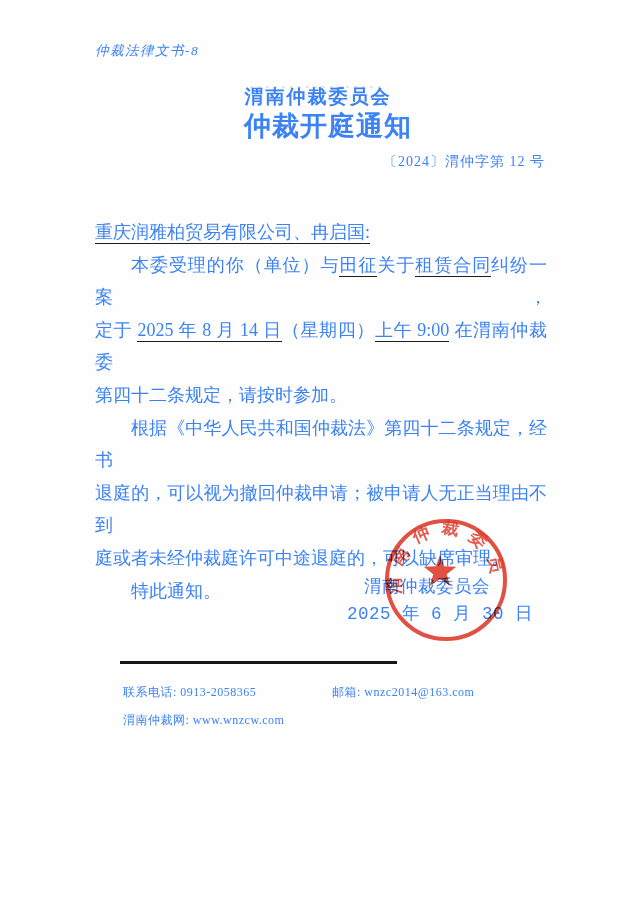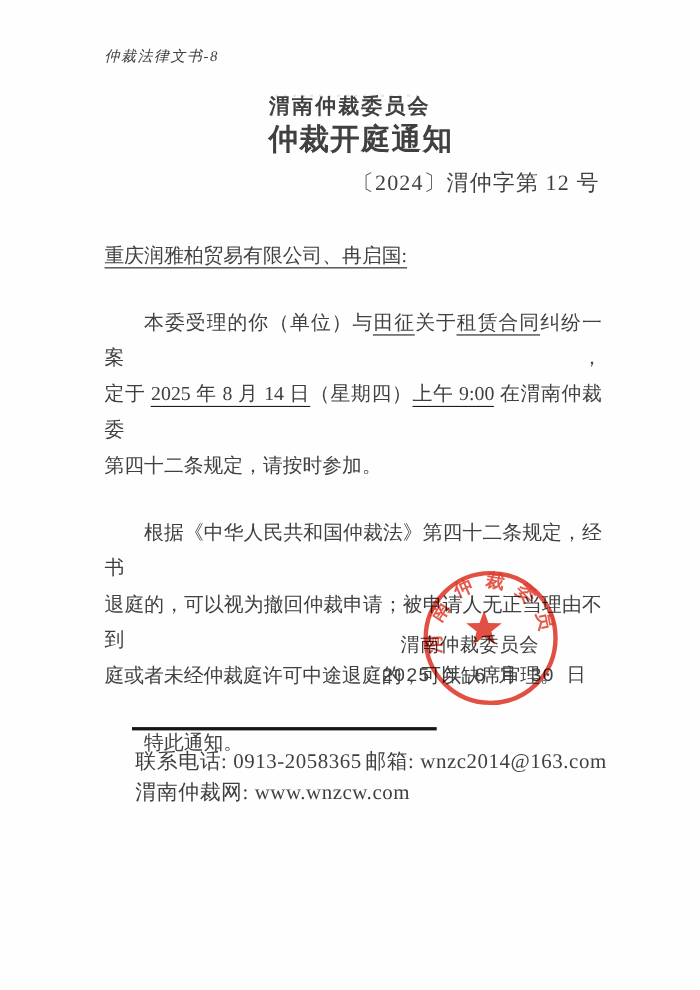--- a/index.html
+++ b/index.html
@@ -1,45 +1,45 @@
 <!DOCTYPE html>
 <html><head>
 <meta charset="utf-8">
 <style>
   html, body { margin: 0; padding: 0; background: #ffffff; }
   .page {
     position: relative;
     width: 636px; height: 900px;
     background: #fefefe;
     font-family: "Liberation Serif", "DejaVu Serif", serif;
-    color: #404040;
+    color: #3b82f6;
     overflow: hidden;
   }
   .doc-tag {
     position: absolute; left: 95px; top: 42px;
     font-size: 13.5px; font-style: italic; letter-spacing: 1.5px;
   }
   .org-title {
     position: absolute; left: 0; right: 0; top: 84px;
     text-align: center; font-size: 19px; font-weight: bold; letter-spacing: 2px;
     font-family: "Liberation Sans", "DejaVu Sans", sans-serif;
   }
   .doc-title {
     position: absolute; left: 0; right: 0; top: 108px;
     text-align: center; font-size: 27px; font-weight: bold; letter-spacing: 1px; margin-left: 20px;
   }
   .doc-number {
     position: absolute; right: 91px; top: 153px;
-    font-size: 20px; letter-spacing: 1px;
+    font-size: 14px; letter-spacing: 1px;
   }
   .body-text {
     position: absolute; left: 95px; top: 216px; width: 452px;
     font-size: 18px; line-height: 32.6px;
   }
-  .line.indent { text-indent: 36px; margin-top: 28px; }
+  .line.indent { text-indent: 36px; }
   .line.fill { text-align: justify; text-align-last: justify; }
   .u { border-bottom: 1.2px solid #1d1d1d; padding-bottom: 1px; }
   .sign-org {
     position: absolute; left: 364px; top: 574px;
     font-size: 17.5px; letter-spacing: 0.5px; z-index: 1;
   }
   .sign-date {
     position: absolute; left: 347px; top: 601px;
     font-size: 17.5px; letter-spacing: 0.5px; z-index: 1; font-family: Liberation Mono, monospace;
   }
@@ -48,21 +48,21 @@
     z-index: 2; mix-blend-mode: multiply; opacity: 0.92;
   }
   .seal-ring-text { font-size: 17px; letter-spacing: 10px; font-weight: bold;
     font-family: "Liberation Serif", "DejaVu Serif", serif; }
   .divider {
     position: absolute; left: 120px; top: 661px;
     width: 277px; height: 2.5px; background: #161616;
   }
   .footer-col {
     position: absolute; top: 679px;
-    font-size: 19px; line-height: 27.5px; letter-spacing: 0.5px;
+    font-size: 12px; line-height: 27.5px; letter-spacing: 0.5px;
     white-space: nowrap;
   }
   .footer-left { left: 123px; }
   .footer-right { left: 332px; }
   .artifact-dots {
     position: absolute; left: 250px; top: 86px; width: 130px; height: 2px;
     background: repeating-linear-gradient(90deg, #cccccc 0 3px, transparent 3px 8px);
     opacity: 0.5;
   }
 </style>

